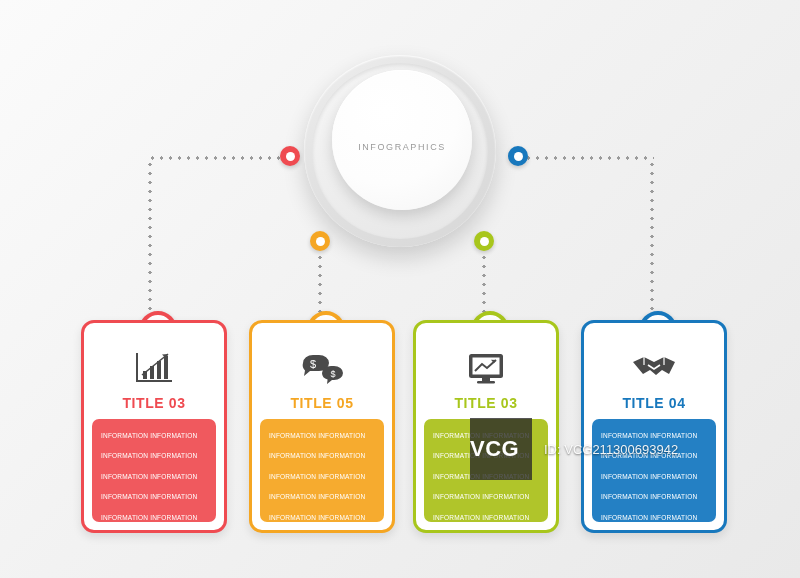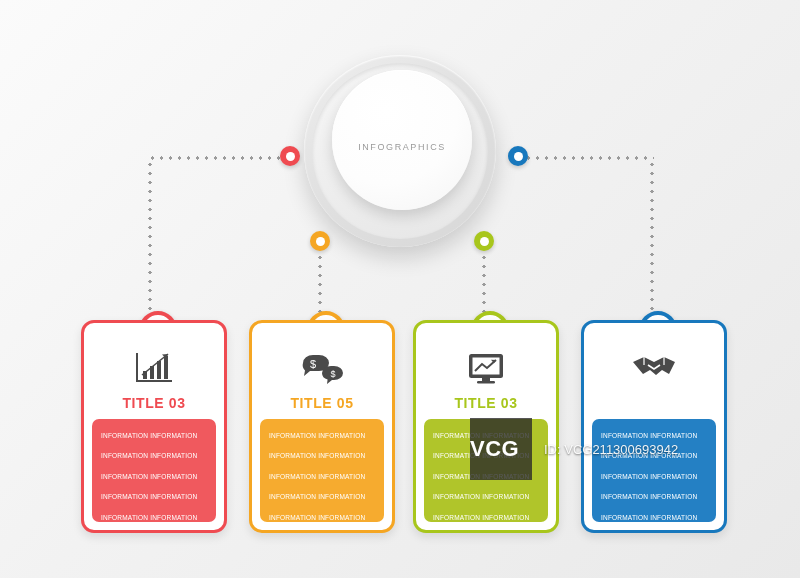--- a/index.html
+++ b/index.html
@@ -184,20 +184,21 @@
 
   <div class="card" style="left:581px;top:320px;border-color:#1878bd;">
     <div class="card-icon">
       <svg width="46" height="30" viewBox="0 0 46 30" aria-hidden="true">
         <path d="M2 9 L13 4 L23 9 L33 4 L44 9 L38 21 L31 17 L25 22 L19 17 L12 21 z" fill="#4a4a4a"></path>
         <path d="M17 12 L23 16 L29 12" stroke="#ffffff" stroke-width="1.6" fill="none"></path>
         <path d="M13 4 L13 12" stroke="#ffffff" stroke-width="1.2"></path>
         <path d="M33 4 L33 12" stroke="#ffffff" stroke-width="1.2"></path>
       </svg>
     </div>
+    <div class="card-title" style="color:#1878bd;">TITLE 04</div>
     <div class="card-body" style="background:#2480c4;">
       <p>INFORMATION INFORMATION</p>
       <p>INFORMATION INFORMATION</p>
       <p>INFORMATION INFORMATION</p>
       <p>INFORMATION INFORMATION</p>
       <p>INFORMATION INFORMATION</p>
     </div>
   </div>
 
   <div class="wm">

